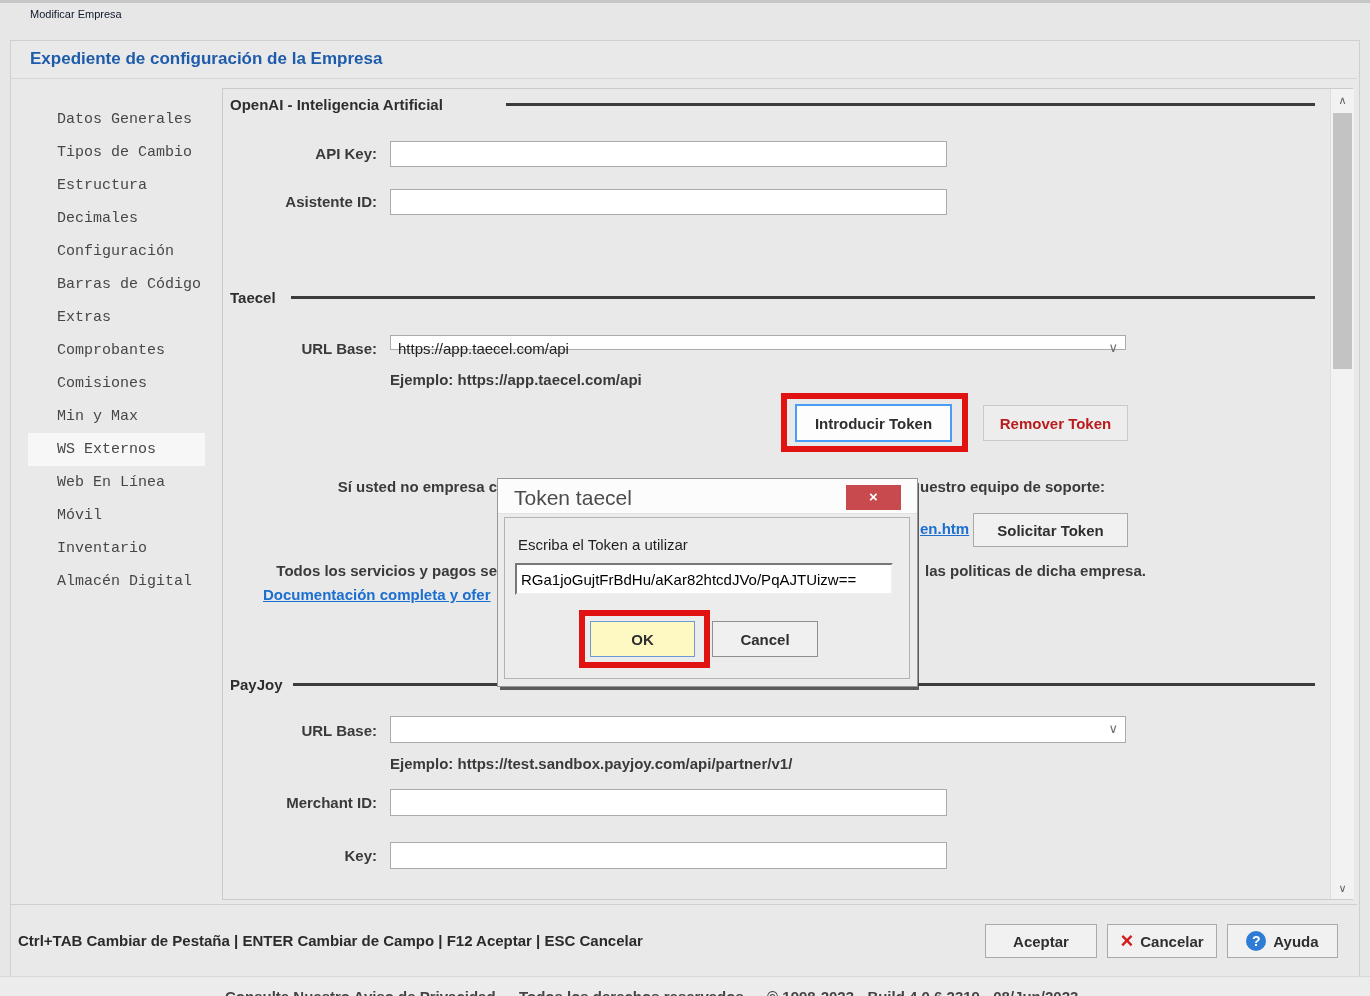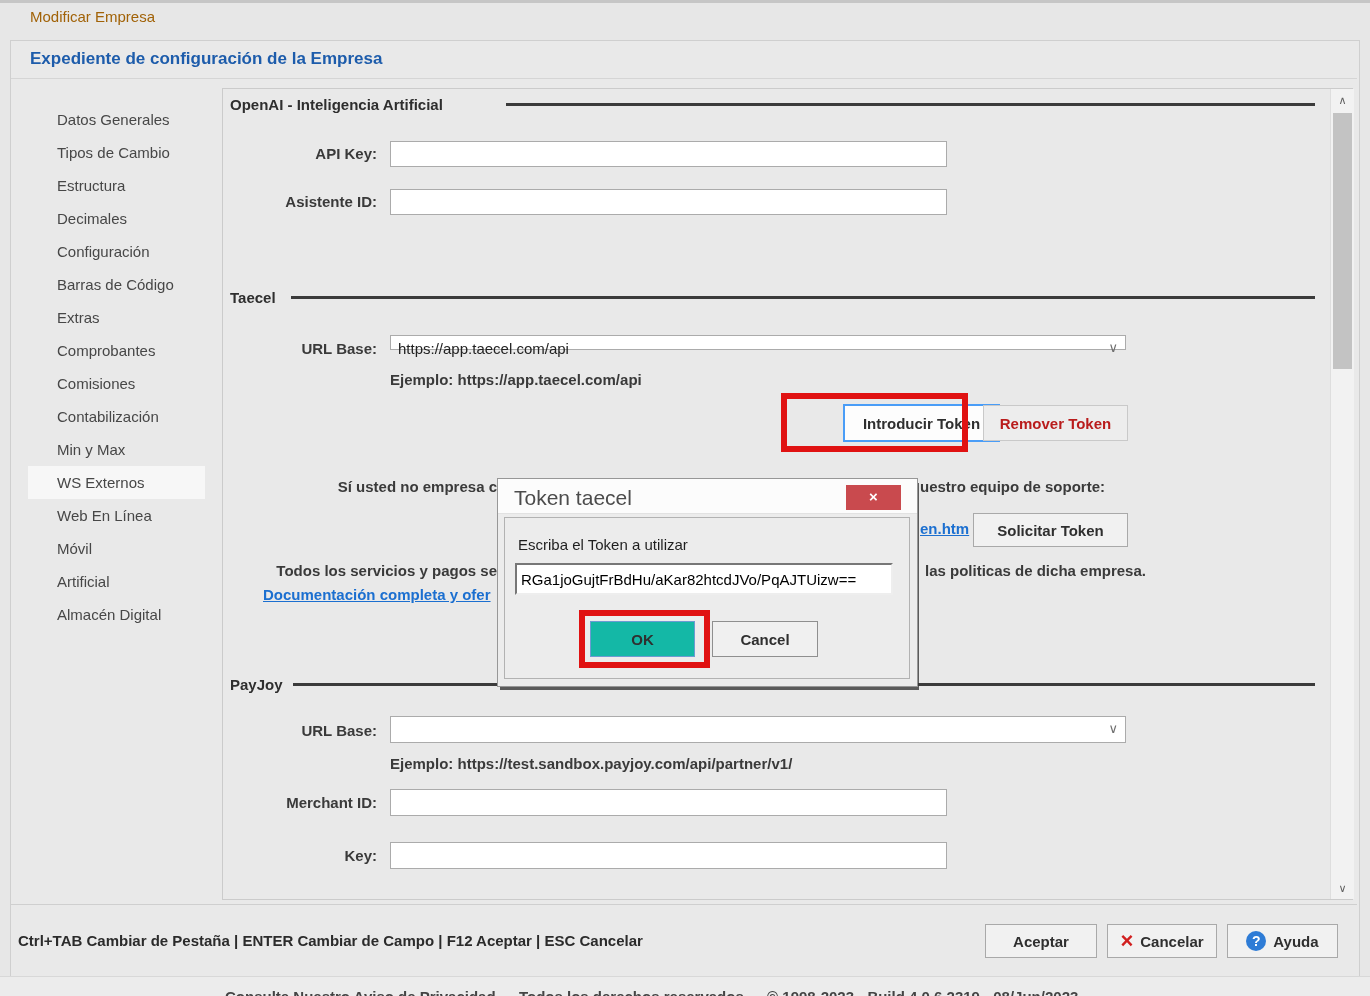--- a/index.html
+++ b/index.html
@@ -4,28 +4,28 @@
 <style>
   html,body{margin:0;padding:0;}
   #screen{
     position:relative; width:1370px; height:996px; overflow:hidden;
     background:#e7e7e7; font-family:"Liberation Sans", sans-serif; color:#3a3a3a;
   }
   .abs{position:absolute;}
   .nowrap{white-space:nowrap;}
   
   .topline{left:0;top:0;width:1370px;height:3px;background:#c6c6c6;}
-  .os-title{left:30px;top:8px;font-size:15px;color:#a16207;}
+  .os-title{left:30px;top:8px;font-size:11px;color:#0f172a;}
   
   .window{left:10px;top:40px;width:1348px;height:936px;border:1px solid #cfcfcf;background:#e9e9e9;}
   .hdr-title{left:30px;top:49px;font-size:17px;font-weight:bold;color:#1d5cab;}
   .hdr-line{left:11px;top:78px;width:1346px;height:1px;background:#d5d5d5;}
   
   .sidebar{left:28px;top:103px;width:177px;}
-  .side-item{height:33px;line-height:33px;padding-left:29px;font-size:15px;color:#474747;cursor:default;}
+  .side-item{height:33px;line-height:33px;padding-left:29px;font-size:15px;color:#474747;cursor:default;font-family:Liberation Mono, monospace;}
   .side-item.selected{background:#f7f7f7;}
   
   .content-frame{left:222px;top:88px;width:1131px;height:812px;border:1px solid #cbcbcb;box-sizing:border-box;}
   .scrollbar{left:1330px;top:89px;width:23px;height:810px;background:#f2f2f2;border-left:1px solid #dedede;}
   .scroll-arrow{position:absolute;left:0;width:23px;height:22px;text-align:center;line-height:22px;font-size:11px;color:#5f5f5f;}
   .scroll-thumb{position:absolute;left:2px;top:24px;width:19px;height:256px;background:#c3c3c3;}
   
   .sec-title{font-size:15px;font-weight:bold;color:#2e2e2e;}
   .sec-rule{height:3px;background:#3b3b3b;}
   .lbl{font-size:15px;font-weight:bold;color:#3a3a3a;}
@@ -46,21 +46,21 @@
          box-shadow:2px 4px 0 -1px rgba(55,55,55,0.8);z-index:50;box-sizing:border-box;}
   .modal-titlebar{position:absolute;left:0;top:0;right:0;height:34px;background:#fcfcfc;border-bottom:1px solid #e2e2e2;}
   .modal-title{position:absolute;left:16px;top:7px;font-size:21px;color:#4c4c4c;}
   .modal-close{position:absolute;left:348px;top:6px;width:55px;height:25px;background:#c94a4e;
                color:#fff;text-align:center;line-height:24px;font-size:15px;font-weight:bold;cursor:pointer;}
   .modal-panel{position:absolute;left:6px;top:38px;width:406px;height:162px;border:1px solid #b2b2b2;box-sizing:border-box;}
   .modal-prompt{position:absolute;left:20px;top:57px;font-size:15px;color:#1f1f1f;}
   .modal-input{position:absolute;left:17px;top:84px;width:378px;height:32px;background:#fff;box-sizing:border-box;
                border:2px solid;border-color:#777 #eee #eee #777;font:15px "Liberation Sans", sans-serif;padding:0 4px;}
   .modal-btn{position:absolute;top:142px;height:36px;}
-  .btn-ok{left:92px;width:105px;background:#14b8a6;border:1px solid #6b9bd2;}
+  .btn-ok{left:92px;width:105px;background:#fef9c3;border:1px solid #6b9bd2;}
   .btn-cancel{left:214px;width:106px;background:#f0f0f0;border:1px solid #8f8f8f;text-align:right;}
   
   .bottom-sep{left:11px;top:904px;width:1346px;height:1px;background:#cfcfcf;}
   .shortcuts{left:18px;top:932px;font-size:15px;font-weight:bold;color:#2b2b2b;}
   .x-icon{color:#d11f1f;font-size:22px;font-weight:bold;line-height:18px;}
   .help-icon{width:20px;height:20px;border-radius:50%;background:#2e7cd6;color:#fff;font-size:14px;
              font-weight:bold;text-align:center;line-height:20px;}
   
   .footer-strip{left:0;top:976px;width:1370px;height:20px;background:#ececec;border-top:1px solid #d8d8d8;}
   .footer-clip{left:225px;top:988px;width:1040px;height:8px;overflow:hidden;font-size:15px;font-weight:bold;color:#444;}
@@ -80,26 +80,25 @@
   <div class="abs sidebar">
       <div class="side-item nowrap">Datos Generales</div>
       <div class="side-item nowrap">Tipos de Cambio</div>
       <div class="side-item nowrap">Estructura</div>
       <div class="side-item nowrap">Decimales</div>
       <div class="side-item nowrap">Configuración</div>
       <div class="side-item nowrap">Barras de Código</div>
       <div class="side-item nowrap">Extras</div>
       <div class="side-item nowrap">Comprobantes</div>
       <div class="side-item nowrap">Comisiones</div>
-      <div class="side-item nowrap">Contabilización</div>
       <div class="side-item nowrap">Min y Max</div>
       <div class="side-item nowrap selected">WS Externos</div>
       <div class="side-item nowrap">Web En Línea</div>
       <div class="side-item nowrap">Móvil</div>
-      <div class="side-item nowrap">Artificial</div>
+      <div class="side-item nowrap">Inventario</div>
       <div class="side-item nowrap">Almacén Digital</div>
     </div>
 
   <div class="abs content-frame"></div>
   <div class="abs scrollbar">
     <div class="scroll-arrow" style="top:0;">∧</div>
     <div class="scroll-thumb"></div>
     <div class="scroll-arrow" style="bottom:0;">∨</div>
   </div>
 
@@ -115,21 +114,21 @@
   <div class="abs sec-title nowrap" style="left:230px;top:289px;">Taecel</div>
   <div class="abs sec-rule" style="left:291px;top:296px;width:1024px;"></div>
 
   <div class="abs lbl lbl-col nowrap" style="left:230px;top:340px;">URL Base:</div>
   <div class="abs combo" style="left:390px;top:335px;width:736px;height:15px;">
     <span class="combo-text nowrap">https://app.taecel.com/api</span>
     <span class="combo-arrow">∨</span>
   </div>
   <div class="abs lbl nowrap" style="left:390px;top:371px;">Ejemplo: https://app.taecel.com/api</div>
 
-  <div class="abs btn btn-primary" style="left:795px;top:404px;width:157px;height:38px;margin-left:48px;">
+  <div class="abs btn btn-primary" style="left:795px;top:404px;width:157px;height:38px;">
     <span>Introducir Token</span>
   </div>
   <div class="abs annot" style="left:781px;top:393px;width:187px;height:59px;z-index:40;"></div>
   <div class="abs btn btn-disabled" style="left:983px;top:405px;width:145px;height:36px;">
     <span>Remover Token</span>
   </div>
 
   <div class="abs lbl nowrap" style="left:230px;top:478px;width:267px;text-align:right;">Sí usted no empresa c</div>
   <div class="abs lbl nowrap" style="left:920px;top:478px;">uestro equipo de soporte:</div>
 

